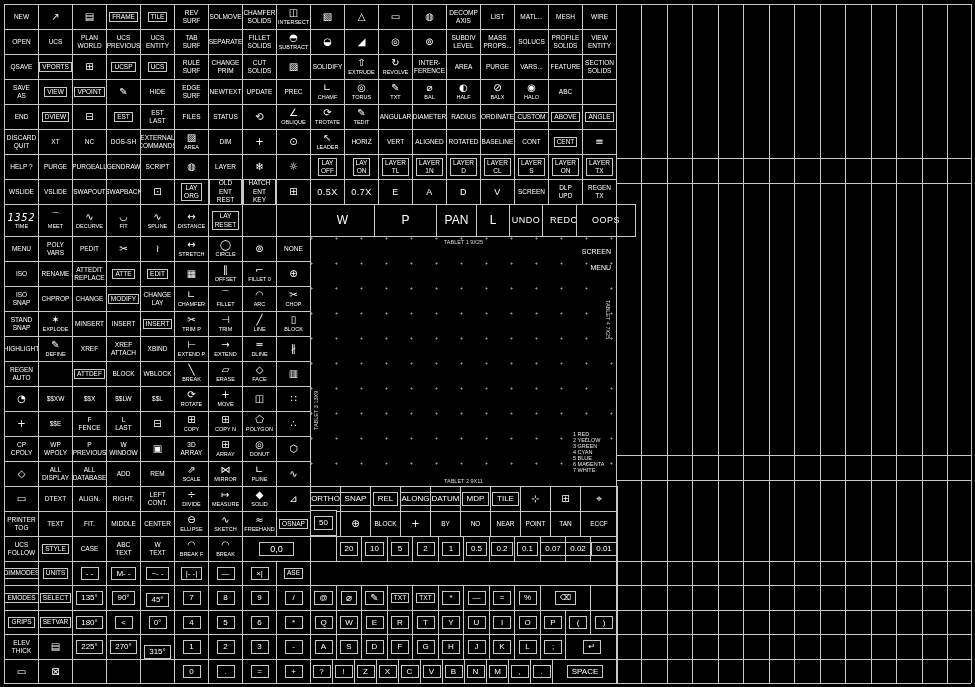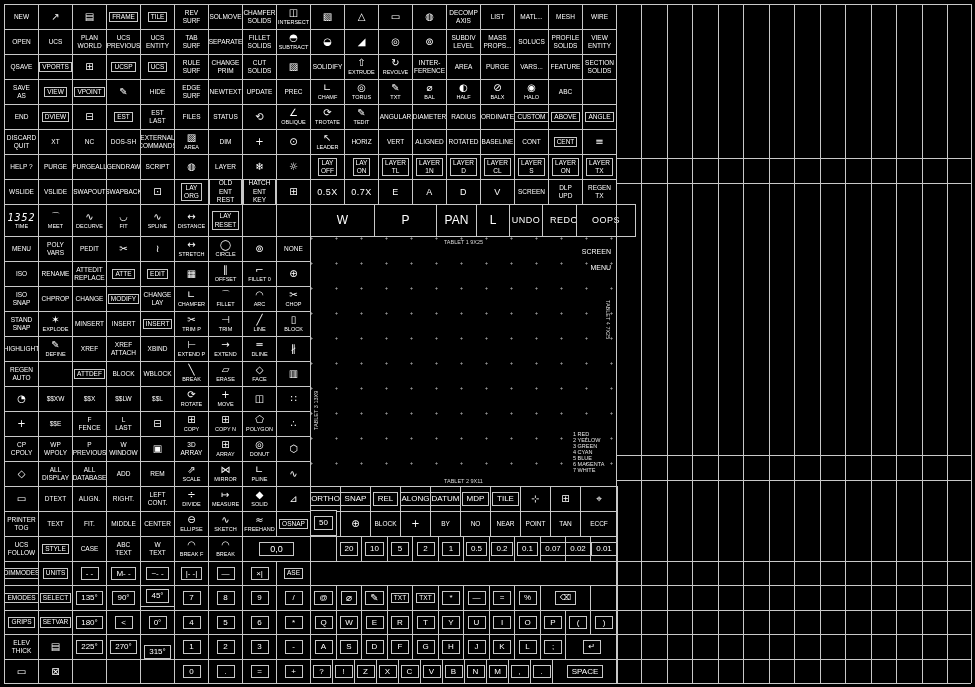--- a/index.html
+++ b/index.html
@@ -1666,21 +1666,21 @@
     <div class="cell k" style="left: 72px; top: 585px; width: 35px; height: 26px;">
       <span class="lbl">
         <span class="ln">135°</span>
       </span>
     </div>
     <div class="cell k" style="left: 106px; top: 585px; width: 35px; height: 26px;">
       <span class="lbl">
         <span class="ln">90°</span>
       </span>
     </div>
-    <div class="cell k" style="left: 140px; top: 585px; width: 35px; height: 22px;">
+    <div class="cell k" style="left: 140px; top: 585px; width: 35px; height: 30px;">
       <span class="lbl">
         <span class="ln">45°</span>
       </span>
     </div>
     <div class="cell k" style="left: 174px; top: 585px; width: 35px; height: 26px;">
       <span class="lbl">
         <span class="ln">7</span>
       </span>
     </div>
     <div class="cell k" style="left: 208px; top: 585px; width: 35px; height: 26px;">

